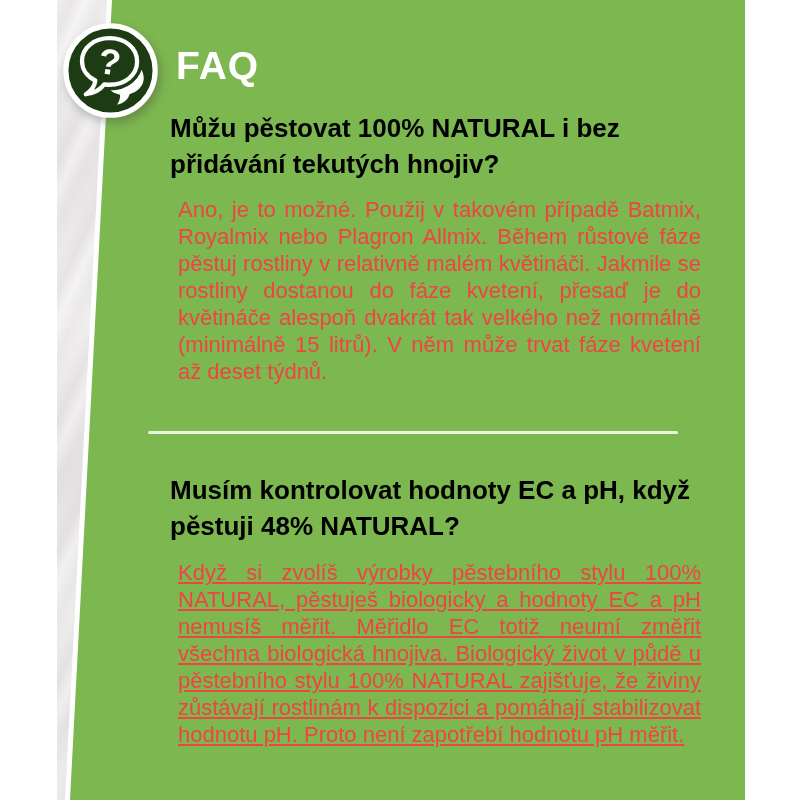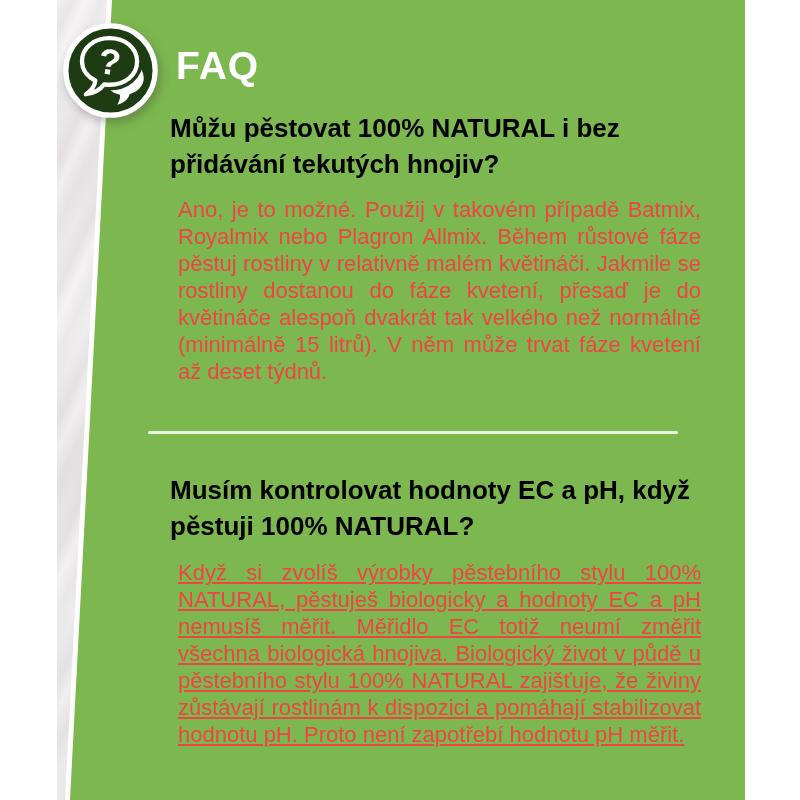--- a/index.html
+++ b/index.html
@@ -115,16 +115,16 @@
     </svg>
   </div>
 
   <h1 class="faq-title">FAQ</h1>
 
   <h2 class="question q1">Můžu pěstovat 100% NATURAL i bez přidávání tekutých hnojiv?</h2>
   <p class="answer a1">Ano, je to možné. Použij v takovém případě Batmix, Royalmix nebo Plagron Allmix. Během růstové fáze pěstuj rostliny v relativně malém květináči. Jakmile se rostliny dostanou do fáze kvetení, přesaď je do květináče alespoň dvakrát tak velkého než normálně (minimálně 15 litrů). V něm může trvat fáze kvetení až deset týdnů.</p>
 
   <div class="divider"></div>
 
-  <h2 class="question q2">Musím kontrolovat hodnoty EC a pH, když pěstuji 100% NATURAL?</h2>
+  <h2 class="question q2">Musím kontrolovat hodnoty EC a pH, když pěstuji 48% NATURAL?</h2>
   <p class="answer a2">Když si zvolíš výrobky pěstebního stylu 100% NATURAL, pěstuješ biologicky a hodnoty EC a pH nemusíš měřit. Měřidlo EC totiž neumí změřit všechna biologická hnojiva. Biologický život v půdě u pěstebního stylu 100% NATURAL zajišťuje, že živiny zůstávají rostlinám k dispozici a pomáhají stabilizovat hodnotu pH. Proto není zapotřebí hodnotu pH měřit.</p>
 
 </div>
 
 </body></html>

